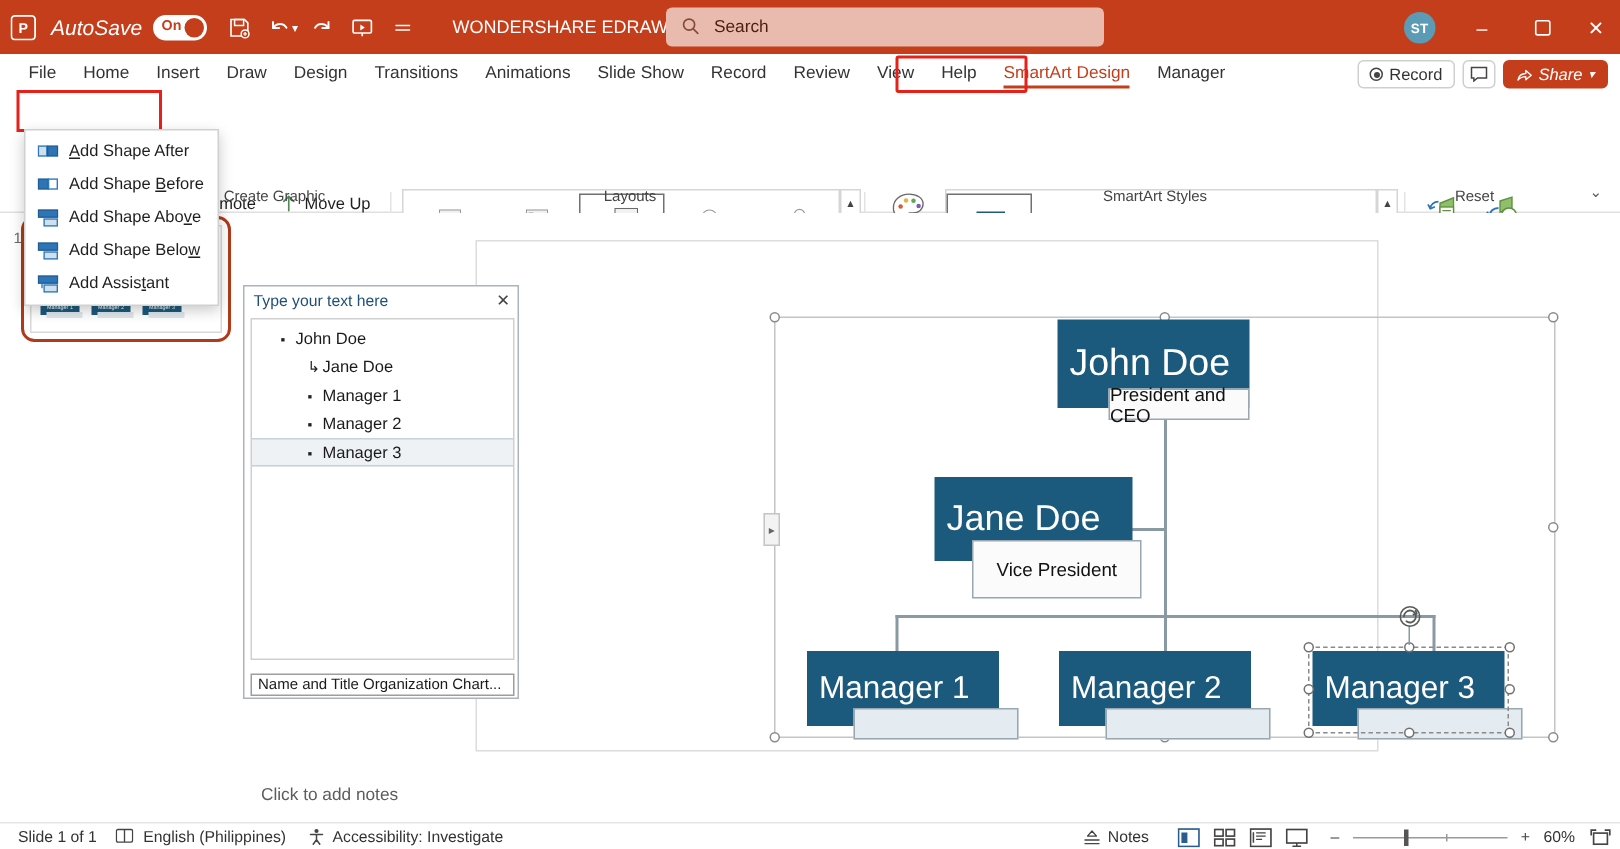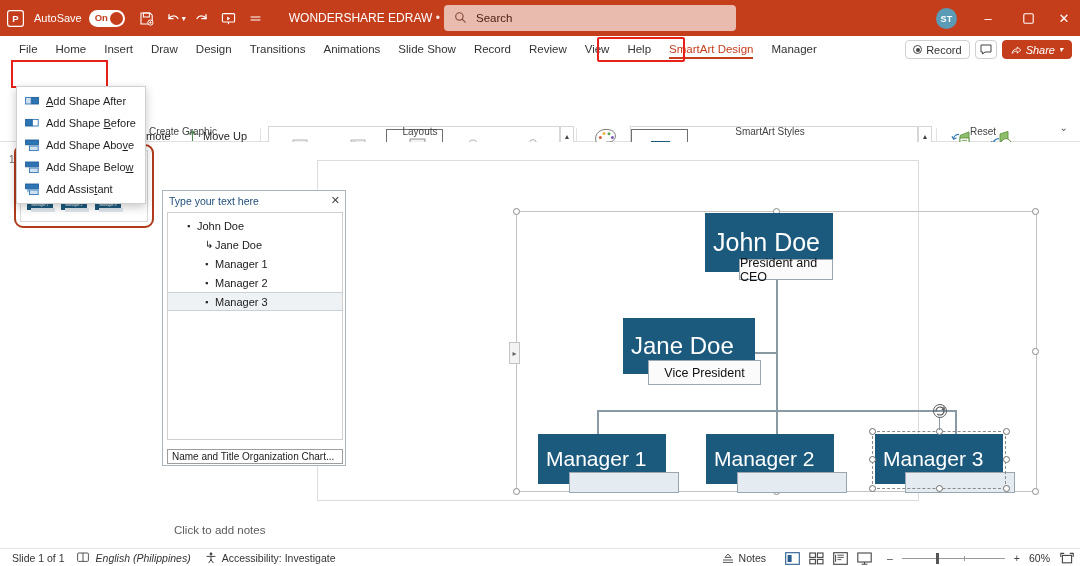--- a/index.html
+++ b/index.html
@@ -15,21 +15,21 @@
 
   
   #titlebar {
     position:absolute; left:0; top:0; width:1080px; height:36px;
     background:#C43E1C; display:flex; align-items:center;
   }
   .tb-logo {
     width:30px; height:36px; display:flex; align-items:center; justify-content:center;
   }
   .tb-logo svg { display:block; }
-  .tb-autosave-label { color:#fff; font-size:11px; margin-left:4px; }
+  .tb-autosave-label { color:#fff; font-size:14px; margin-left:4px;font-style:italic; }
   .tb-toggle {
     width:36px; height:17px; border-radius:9px; background:#ffffff;
     margin-left:7px; position:relative; display:flex; align-items:center;
   }
   .tb-toggle .knob {
     position:absolute; right:2px; top:2px; width:13px; height:13px;
     border-radius:50%; background:#C43E1C;
   }
   .tb-toggle .on-text {
     position:absolute; left:6px; top:2px; font-size:9.5px; color:#C43E1C; font-weight:bold;
@@ -666,21 +666,21 @@
       <div class="conn" style="left:237px;top:140px;width:23px;height:1.6px;"></div>
       <div class="conn" style="left:80px;top:198px;width:360px;height:1.6px;"></div>
       <div class="conn" style="left:80px;top:198px;width:1.6px;height:24px;"></div>
       <div class="conn" style="left:259px;top:198px;width:1.6px;height:24px;"></div>
       <div class="conn" style="left:438px;top:198px;width:1.6px;height:24px;"></div>
 
       <div class="node" style="left:188px;top:1px;width:128px;height:59px;font-size:25px;">John Doe</div>
       <div class="cap" style="left:222px;top:47px;width:94px;height:21px;">President and CEO</div>
 
       <div class="node" style="left:106px;top:106px;width:132px;height:56px;font-size:24px;">Jane Doe</div>
-      <div class="cap" style="left:131px;top:148px;width:113px;height:25px;">Vice President</div>
+      <div class="cap" style="left:131px;top:148px;width:113px;height:39px;">Vice President</div>
 
       <div class="node" style="left:21px;top:222px;width:128px;height:50px;font-size:21px;">Manager 1</div>
       <div class="cap empty" style="left:52px;top:260px;width:110px;height:21px;"></div>
 
       <div class="node" style="left:189px;top:222px;width:128px;height:50px;font-size:21px;">Manager 2</div>
       <div class="cap empty" style="left:220px;top:260px;width:110px;height:21px;"></div>
 
       <div class="node" style="left:358px;top:222px;width:128px;height:50px;font-size:21px;">Manager 3</div>
       <div class="cap empty" style="left:388px;top:260px;width:110px;height:21px;"></div>
 
@@ -738,21 +738,21 @@
 <div id="notes-area">Click to add notes</div>
 
 <div id="statusbar">
   <span class="sb-item" style="margin-left:12px;">Slide 1 of 1</span>
   <span class="sb-item" style="margin-left:12px;">
     <svg width="12" height="11" viewBox="0 0 12 11">
         <rect x="0.6" y="1" width="10.8" height="8.4" rx="1" fill="none" stroke="#444" stroke-width=".9"></rect>
         <path d="M6 1v8.4" stroke="#444" stroke-width=".9"></path>
       </svg>
   </span>
-  <span class="sb-item" style="margin-left:7px;font-style:italic;">English (Philippines)</span>
+  <span class="sb-item" style="margin-left:7px;">English (Philippines)</span>
   <span class="sb-item" style="margin-left:14px;">
     <svg width="12" height="12" viewBox="0 0 12 12">
         <circle cx="6" cy="2" r="1.4" fill="#444"></circle>
         <path d="M2 4.4h8M6 4.4v3.4M6 7.8l-2.2 3M6 7.8l2.2 3" stroke="#444" stroke-width="1" stroke-linecap="round" fill="none"></path>
       </svg>
   </span>
   <span class="sb-item" style="margin-left:5px;font-weight:normal;">Accessibility: Investigate</span>
 
   <div id="sb-right">
     <span class="sb-item">

